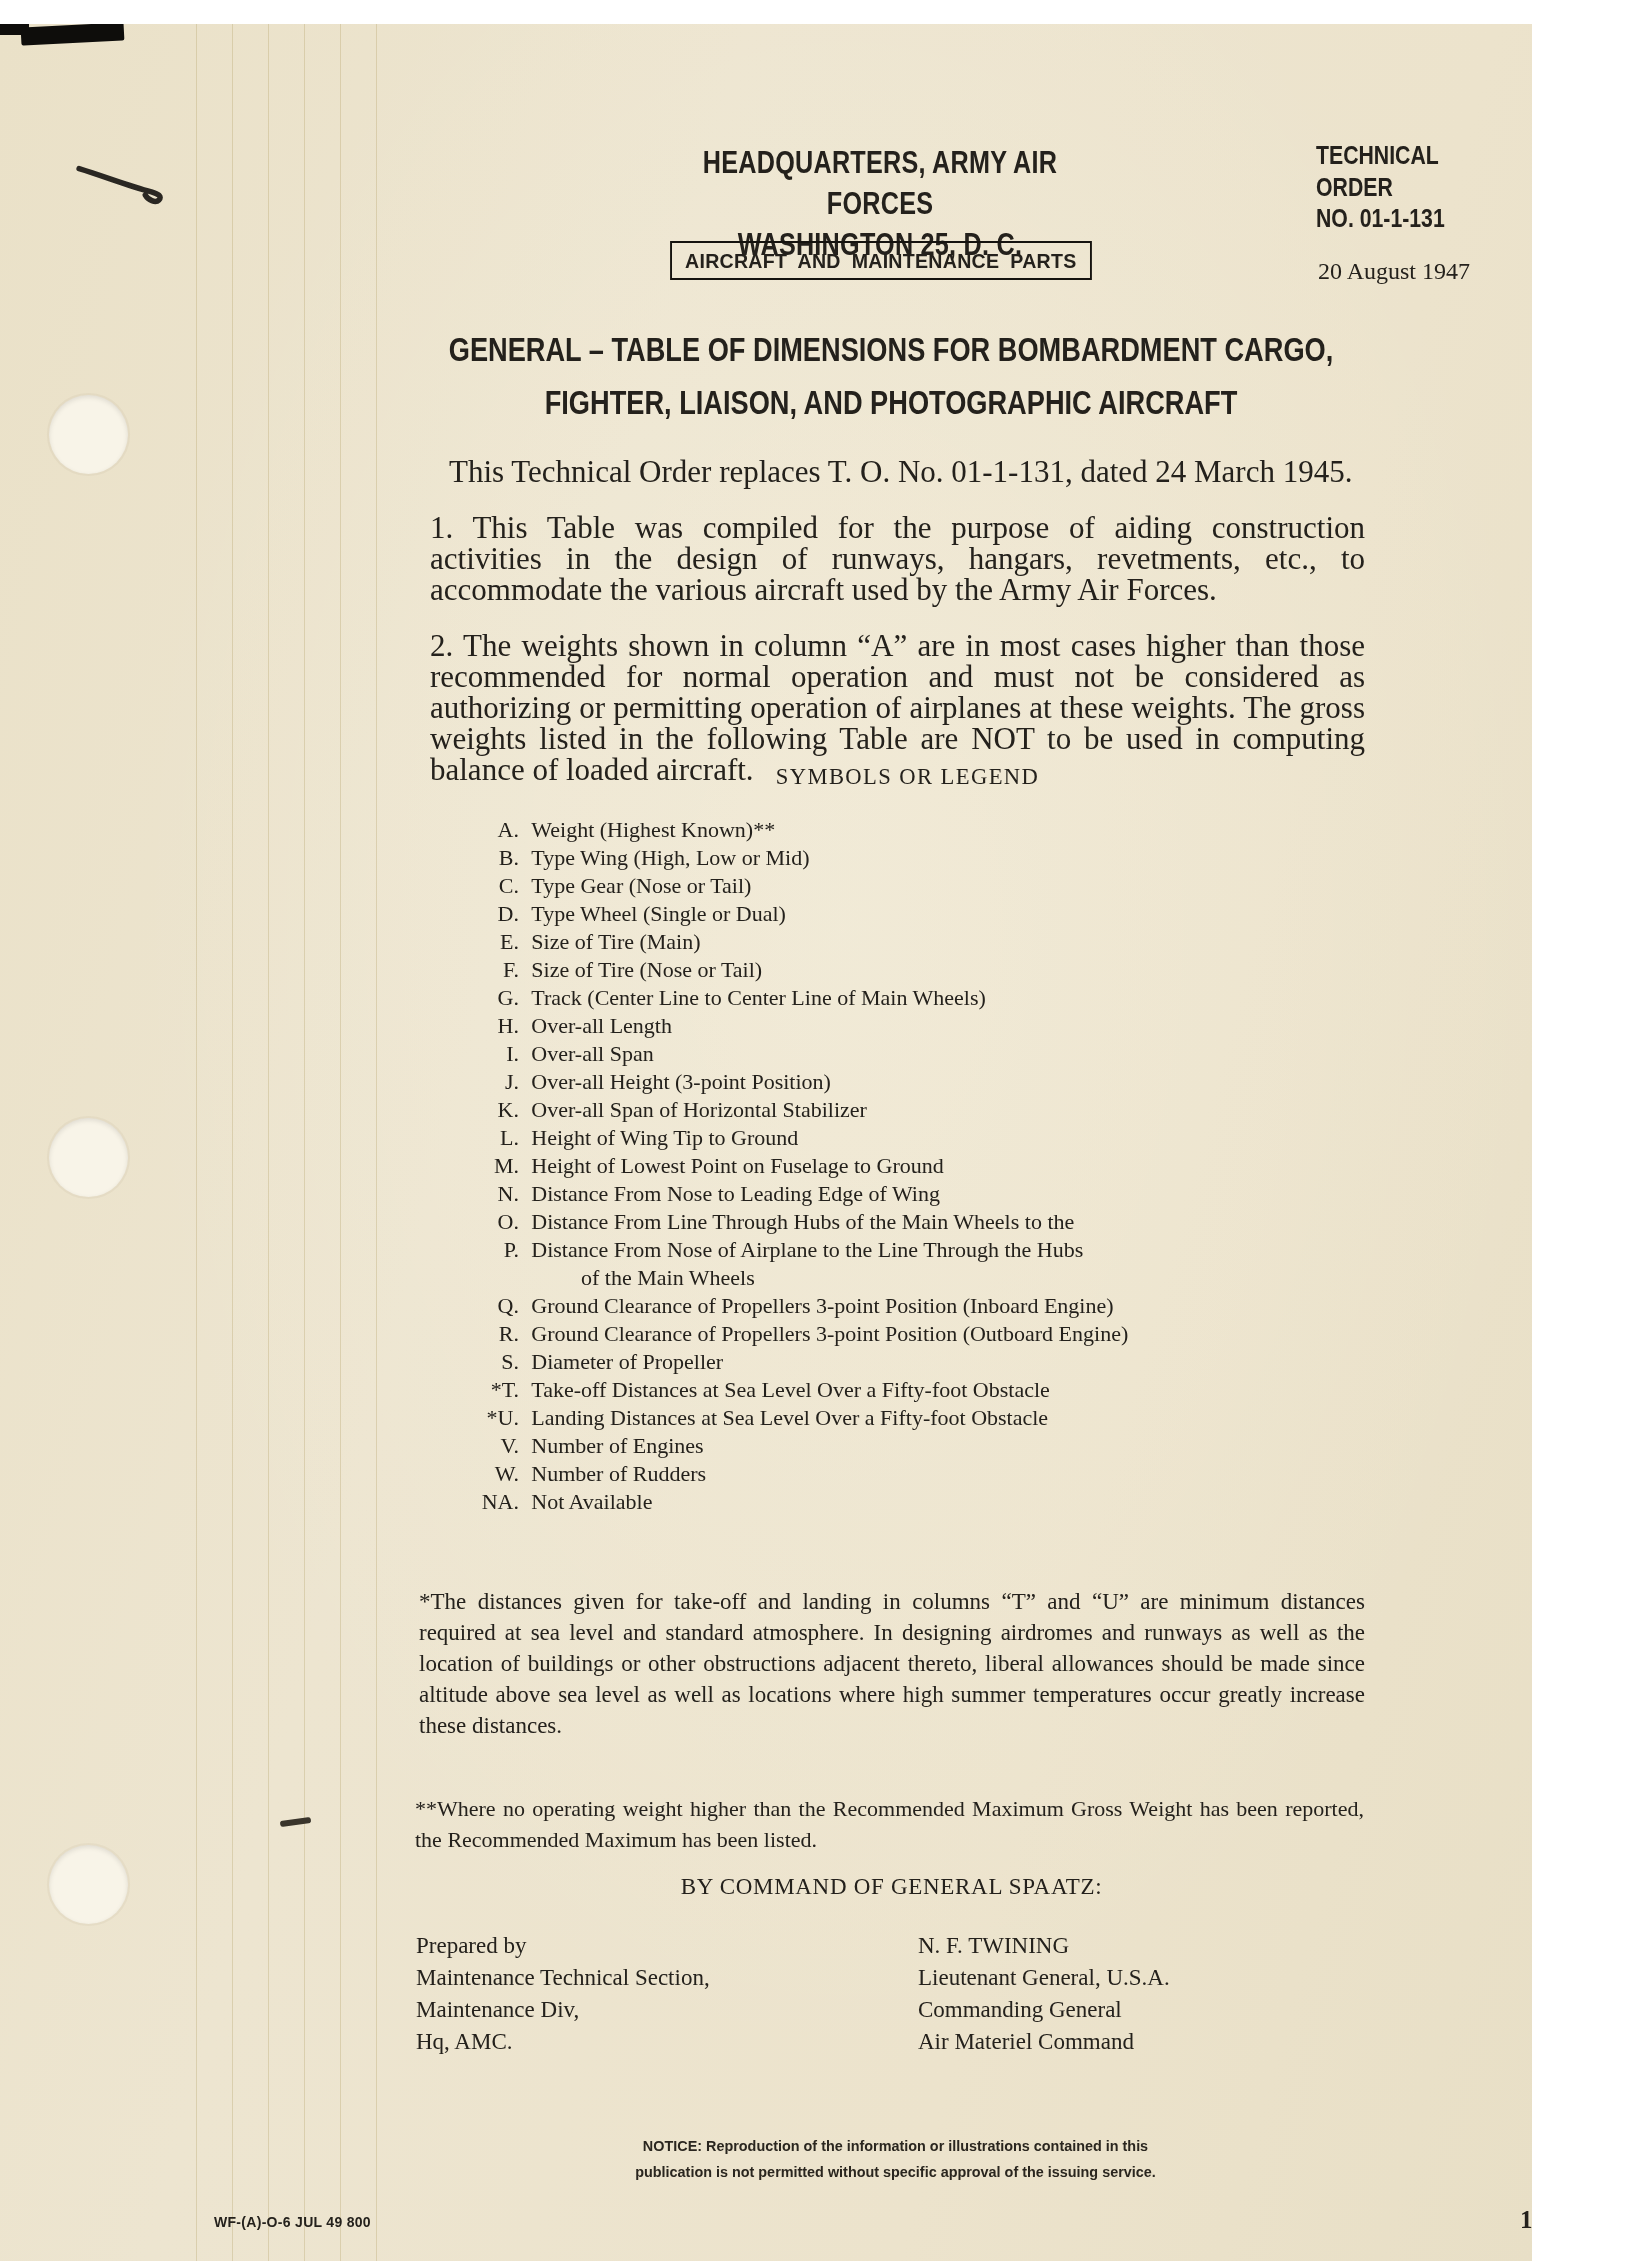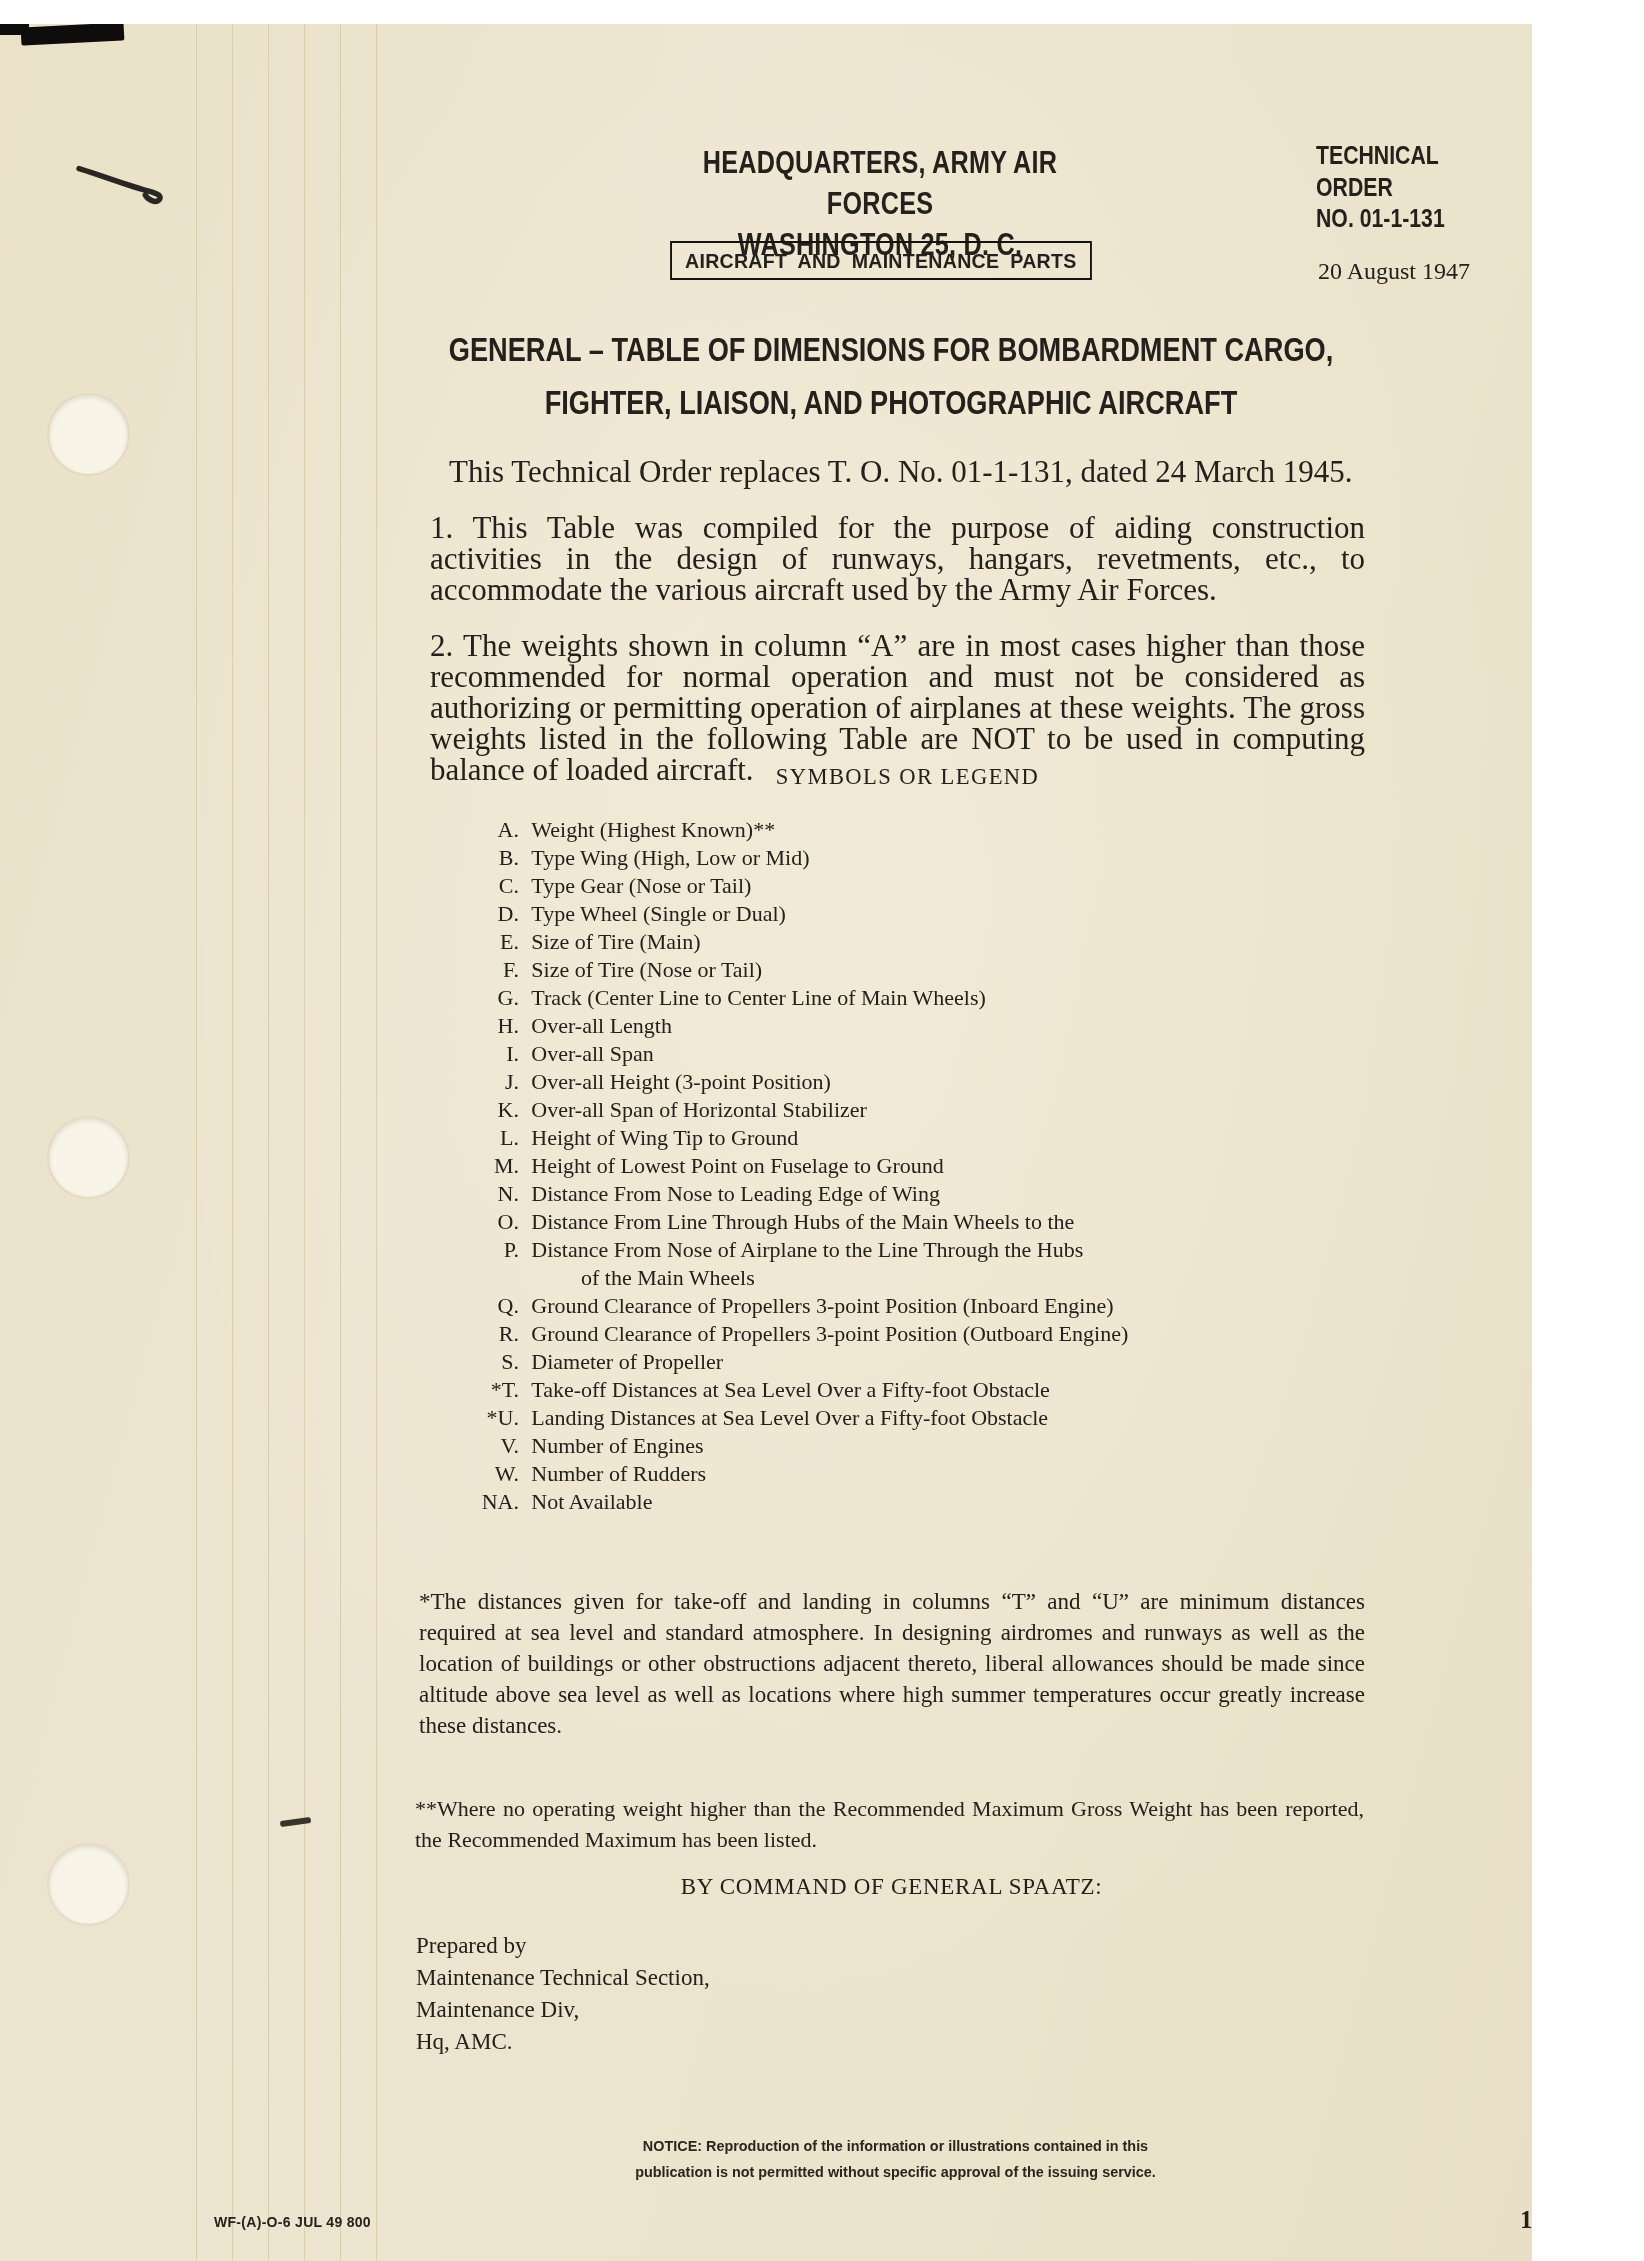--- a/index.html
+++ b/index.html
@@ -253,20 +253,26 @@
 
   <div class="abs serif command-line">BY COMMAND OF GENERAL SPAATZ:</div>
 
   <div class="abs serif sig-col sig-left">
     <div>Prepared by</div>
     <div>Maintenance Technical Section,</div>
     <div>Maintenance Div,</div>
     <div>Hq, AMC.</div>
   </div>
 
+  <div class="abs serif sig-col sig-right">
+    <div>N. F. TWINING</div>
+    <div>Lieutenant General, U.S.A.</div>
+    <div>Commanding General</div>
+    <div>Air Materiel Command</div>
+  </div>
 
   <div class="abs sans notice-block">
     <div>NOTICE: Reproduction of the information or illustrations contained in this</div>
     <div>publication is not permitted without specific approval of the issuing service.</div>
   </div>
 
   <div class="abs sans footer-code">WF-(A)-O-6 JUL 49  800</div>
   <div class="abs serif page-num">1</div>
 
 </div>

